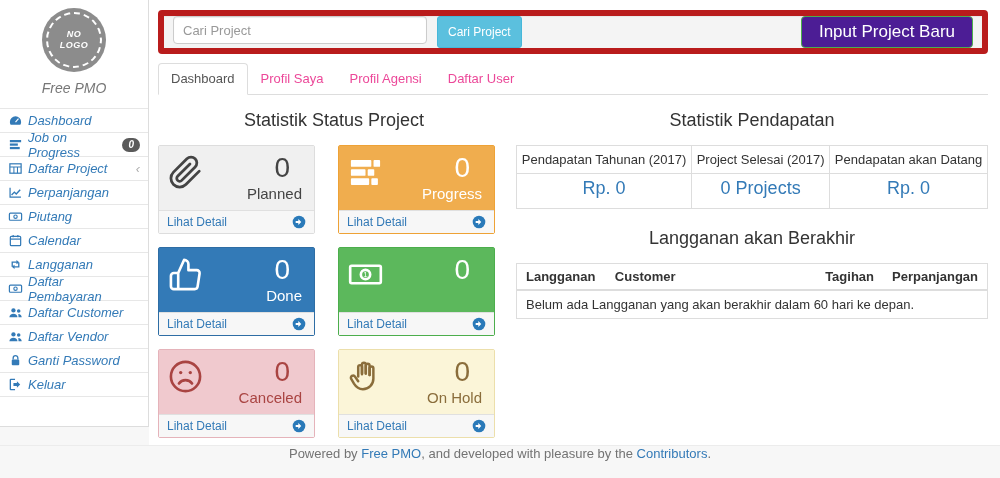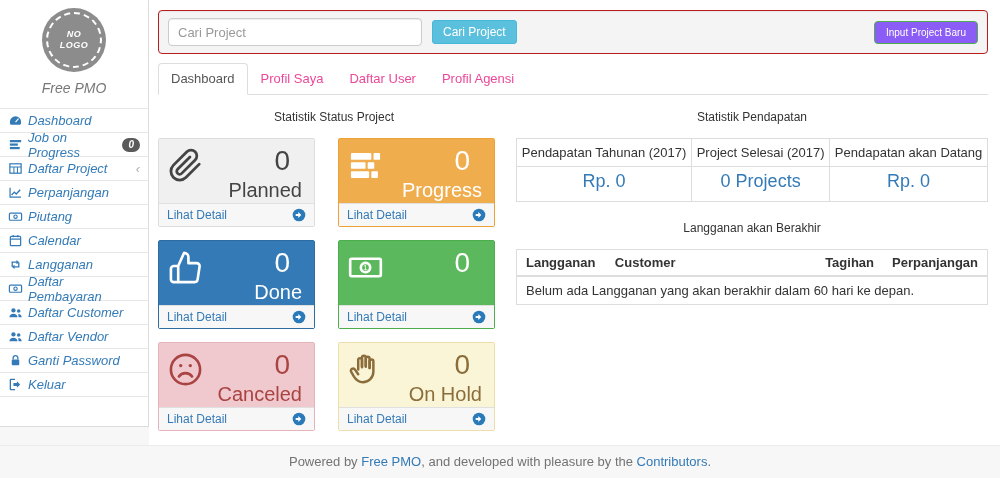--- a/index.html
+++ b/index.html
@@ -40,61 +40,61 @@
   .badge-count {
     margin-left:auto; background:#5a5a5a; color:#fff; font-size:10px; font-weight:bold;
     border-radius:10px; padding:2px 6px; line-height:1;
   }
   .chevron-left { margin-left:auto; color:#a7a7a7; font-size:13px; line-height:1; }
   
   .main {
     margin-left:149px; background:#fff; height:445px; padding:10px 12px 0 9px;
   }
   .search-well {
-    background:#f4f4f4; border:1px solid #b91c1c; border-radius:4px;
-    height:44px; display:flex; align-items:center; padding:0 9px;
+    background:#f4f4f4; border:6px solid #b91c1c; border-radius:4px;
+    height:44px; display:flex; padding:0 9px;
     box-shadow:inset 0 1px 1px rgba(0,0,0,.05);
   }
   .search-input {
     width:254px; height:28px; border:1px solid #ccc; border-radius:4px;
     padding:4px 9px; font-size:13px; color:#555; font-family:inherit;
     box-shadow:inset 0 1px 1px rgba(0,0,0,.075);
   }
   .search-input::placeholder { color:#999; }
   .btn { font-family:inherit; cursor:pointer; }
   .btn-info {
     margin-left:10px; background:#5bc0de; border:1px solid #46b8da; color:#fff;
     font-size:12px; padding:4px 10px; border-radius:3px;
   }
   .well-spacer { flex:1; }
   .btn-success {
-    background:#8b5cf6; border:1px solid #4cae4c; color:#fff;
-    font-size:10px; padding:5px 11px; border-radius:4px;
+    background:#4c1d95; border:1px solid #4cae4c; color:#fff;
+    font-size:17px; padding:5px 17px; border-radius:4px;
   }
   
   .tabs { display:flex; margin-top:9px; border-bottom:1px solid #ddd; }
   .tab {
     font-size:13px; color:#ec4899; padding:6px 12px; margin-bottom:-1px; cursor:pointer;
     border:1px solid transparent; border-radius:4px 4px 0 0; line-height:1.4;
   }
   .tab.active { color:#555; background:#fff; border-color:#ddd #ddd #fff; cursor:default; }
   
   .dash { display:flex; margin-top:13px; }
   .col-left { width:352px; flex:0 0 352px; }
   .col-right { flex:1; margin-left:6px; }
-  .section-title { font-size:12px; font-weight:400; color:#333; text-align:center; margin:2px 0 14px; }
+  .section-title { font-size:18px; font-weight:400; color:#333; text-align:center; margin:2px 0 14px; }
   
   .cards { display:flex; flex-wrap:wrap; }
   .card { width:157px; margin:0 23px 13px 0; border:1px solid #ddd; border-radius:2px; background:#fff; }
   .cards .card:nth-child(2n) { margin-right:0; }
   .card-body { height:64px; padding:7px 10px 6px; position:relative; }
   .card-icon { position:absolute; left:9px; top:9px; width:35px; height:35px; }
   .card-icon svg { width:35px; height:35px; display:block; }
   .card-count { text-align:right; font-size:28px; line-height:1.1; padding-right:14px; }
-  .card-label { text-align:right; font-size:20px; line-height:1.3; padding-right:2px; }
+  .card-label { text-align:right; font-size:15px; line-height:1.3; padding-right:2px; }
   .card-footer {
     background:#f7f7f7; border-top:1px solid rgba(0,0,0,.09);
     padding:4px 8px; display:flex; align-items:center;
     font-size:12px; color:#337ab7; cursor:pointer;
   }
   .card-footer .goicon { margin-left:auto; width:14px; height:14px; }
   .card-planned  .card-body { background:#f0f0f0; color:#444; }
   .card-planned  { border-color:#ddd; }
   .card-progress .card-body { background:#f0ad4e; color:#fff; }
   .card-progress { border-color:#eea236; }
@@ -116,21 +116,21 @@
   .sub-table th {
     font-size:13px; color:#333; text-align:left; padding:5px 9px;
     border-bottom:2px solid #ddd; font-weight:bold;
   }
   .sub-table th.num { text-align:right; }
   .sub-table td { font-size:13px; color:#333; padding:6px 9px; }
   
   .footer {
     position:absolute; left:0; right:0; bottom:0; height:33px;
     background:#f7f7f7; border-top:1px solid #ececec;
-    text-align:center; font-size:13px; color:#737373; padding-top:8px;
+    text-align:center; font-size:13px; color:#737373; 
   }
   .footer a { color:#337ab7; text-decoration:none; cursor:pointer; }
 </style>
 </head>
 <body>
 
 <aside class="sidebar">
   <div class="logo-badge">
     <div class="logo-text">NO
 LOGO</div>
@@ -283,22 +283,22 @@
   <div class="search-well">
     <input class="search-input" type="text" placeholder="Cari Project" style="">
     <button class="btn btn-info">Cari Project</button>
     <span class="well-spacer"></span>
     <button class="btn btn-success">Input Project Baru</button>
   </div>
 
   <div class="tabs">
     <div class="tab active">Dashboard</div>
     <div class="tab">Profil Saya</div>
+    <div class="tab">Profil Agensi</div>
     <div class="tab">Daftar User</div>
-    <div class="tab">Profil Agensi</div>
   </div>
 
   <div class="dash">
 
     <section class="col-left">
       <h2 class="section-title">Statistik Status Project</h2>
       <div class="cards">
 
         <div class="card card-planned">
           <div class="card-body">

